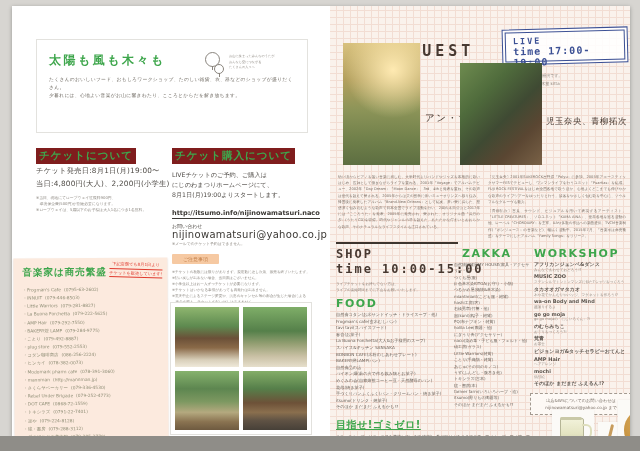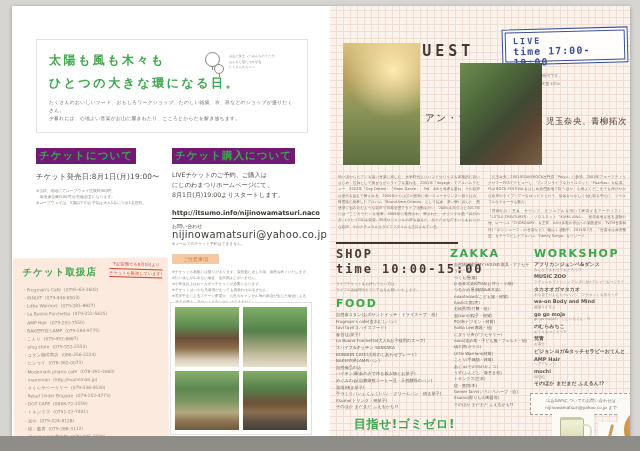--- a/index.html
+++ b/index.html
@@ -20,25 +20,25 @@
                 padding:9px 12px;box-sizing:border-box;background:#fff;}
   .hl{font-size:12px;font-weight:bold;color:#3ea64c;letter-spacing:2.5px;line-height:23px;}
   .intro{margin-top:4px;font-size:4.8px;color:#6c675f;line-height:8px;letter-spacing:.3px;}
   .logo{right:14px;top:10px;width:88px;}
   .balloon{border:1px solid #8a857e;border-radius:50%;position:absolute;background:#fff;}
   .b1{width:13px;height:13px;left:0;top:2px;}
   .b2{width:8px;height:8px;left:9px;top:14px;}
   .balloon i{position:absolute;left:45%;bottom:-4px;width:1px;height:4px;background:#8a857e;}
   .logo-notes{position:absolute;left:24px;top:4px;width:62px;font-size:3.2px;line-height:5.5px;color:#8a857e;}
 
-  .sec-title{display:inline-block;background:#701a75;color:#3ea64c;font-weight:bold;
+  .sec-title{display:inline-block;background:#7f1d1d;color:#3ea64c;font-weight:bold;
              font-size:10.5px;letter-spacing:1px;padding:1px 3px;}
   .col-about{left:24px;top:138px;width:136px;}
   .col-buy{left:160px;top:138px;width:148px;}
-  .tk-lines{margin-top:6px;font-size:7.3px;line-height:13px;color:#4f4b46;letter-spacing:.2px;}
+  .tk-lines{font-size:7.3px;line-height:13px;color:#4f4b46;letter-spacing:.2px;}
   .tk-notes{margin-top:5px;font-size:3.8px;line-height:6px;color:#8a857e;}
   .buy-lines{margin-top:6px;font-size:6.2px;line-height:10px;color:#4f4b46;}
   .buy-url{margin-top:3px;font-size:6.6px;font-weight:bold;color:#3b3834;
            border-bottom:1px solid #3b3834;display:inline-block;padding-bottom:1px;}
   .contact-label{margin-top:4px;font-size:5px;color:#4f4b46;}
   .email{font-size:10px;color:#3b3834;letter-spacing:.3px;}
   .email-note{font-size:3.8px;color:#8a857e;margin-top:1px;}
   .chip{display:inline-block;margin-top:5px;background:#f6c9a2;color:#bd7840;font-size:5px;
         padding:2px 11px;border-radius:1px;}
   .notice-list{margin-top:4px;font-size:3.6px;line-height:6px;color:#8a857e;}
@@ -81,30 +81,30 @@
   .bio{font-size:3.6px;line-height:6.2px;color:#7a6f66;text-align:justify;}
   .bio p{margin:0 0 3px 0;}
   .bio1{left:8px;top:168px;width:142px;}
   .bio2{left:158px;top:168px;width:138px;}
   .shop-rule{left:6px;top:236px;width:122px;height:2px;background:#3e352e;}
   .shop-title{left:6px;top:241px;font-size:12px;font-weight:bold;letter-spacing:2px;color:#473931;line-height:15px;}
   .shop-notes{left:6px;top:275px;font-size:3.6px;line-height:6px;color:#8a7f76;}
   .cat-title{font-size:11px;font-weight:bold;color:#3ea64c;letter-spacing:1.5px;}
   .food-title{left:6px;top:291px;}
   .food-list{left:6px;top:306px;width:114px;font-size:4.2px;line-height:6.6px;color:#6b635b;}
-  .zakka-title{left:120px;top:241px;text-align:right;}
+  .zakka-title{left:132px;top:241px;text-align:right;}
   .zakka-list{left:124px;top:256px;width:78px;font-size:4px;line-height:6.35px;color:#6b635b;}
   .ws-title{left:204px;top:241px;}
   .ws-list{left:204px;top:256px;width:94px;}
   .ws-item{margin-bottom:2px;}
   .ws-name{font-size:5px;font-weight:bold;color:#5c554e;line-height:5.8px;}
   .ws-sub{font-size:3.6px;color:#948a81;line-height:4.6px;}
   .ws-sub:empty{display:none;}
   .gomi{left:6px;top:407px;width:196px;}
-  .gomi-title{font-size:12px;font-weight:bold;color:#3ea64c;letter-spacing:.5px;padding-left:18px;}
+  .gomi-title{font-size:10px;font-weight:bold;color:#3ea64c;text-decoration:underline;letter-spacing:.5px;}
   .gomi-lines{margin-top:2px;font-size:4px;line-height:6.5px;color:#6b635b;}
   .ws-contact{left:200px;top:387px;width:102px;border:1px dashed #a39a90;background:#fdf9f5;
               padding:3px 2px;box-sizing:border-box;font-size:4.2px;line-height:7px;
               text-align:center;color:#7a7067;}
   .photo-white{background:#fbfaf7;box-shadow:0 0 2px rgba(0,0,0,.08);}
   .mug-photo{left:222px;top:404px;width:42px;height:42px;}
   .mug{position:absolute;left:8px;top:8px;width:22px;height:24px;border-radius:2px 2px 4px 4px;
        background:linear-gradient(180deg,#f2f2da 0%,#e4e4c2 60%,#cfcfae 100%);
        border:1px solid #b5b596;}
   .mug::before{content:"";position:absolute;left:-1px;top:-2px;width:22px;height:3px;
@@ -124,21 +124,20 @@
 </style>
 </head>
 <body>
 
 <div class="spread">
 
   <div class="page page-left">
 
     <div class="abs headline-box">
       <div class="hl">太陽も風も木々も</div>
-      <div class="hl">ひとつの大きな環になる日。</div>
       <div class="intro">
         <div>たくさんのおいしいフード、おもしろワークショップ、たのしい雑貨、衣、器などのショップが盛りだくさん。</div>
         <div>夕暮れには、心地よい音楽がお山に響きわたり、こころとからだを解き放ちます。</div>
       </div>
       <div class="abs logo" style="height:34px;">
         <span class="balloon b1">
             <i></i>
           </span>
         <span class="balloon b2">
             <i></i>
@@ -150,20 +149,21 @@
             <div>たくさんの人々へ</div>
           </div>
       </div>
     </div>
 
     <div class="abs col-about">
       <span class="sec-title">チケットについて</span>
       <div class="tk-lines">
 
       <div>チケット発売日:8月1日(月)19:00〜</div>
+          <div>当日:4,800円(大人)、2,200円(小学生)</div>
         </div>
       <div class="tk-notes">
 
       <div>※当日、現地にてロープウェイ往復料900円、</div>
           <div>　環境保全費(500円)が別途必要になります。</div>
           <div>※ロープウェイは、5歳以下のお子様は大人1名につき1名無料。</div>
         </div>
     </div>
 
     <div class="abs col-buy">
@@ -184,21 +184,21 @@
           <div>※払い戻しが出来ない場合、当日券はございません。</div>
           <div>※小学生以上はお一人ずつチケットが必要になります。</div>
           <div>※チケットはいかなる事情があっても再発行は出来ません。</div>
           <div>※荒天中止によるステージ変更や、演奏のキャンセル等の都合が生じた場合による</div>
           <div>　返金の際も、チケットの払い戻しは出来ません。</div>
           <div>※会場では写真上、他のお客様の撮影はご遠慮ください。</div>
         </div>
     </div>
 
     <div class="abs pink-box">
-      <div class="outlet-title">チケット取扱店</div>
+      <div class="outlet-title">音楽家は商売繁盛</div>
       <div class="promo">
         <div>下記店舗でも8月1日より</div>
         <div>チケットを販売しています!</div>
       </div>
       <div class="store-list">
 
           <div><span>・Frogman's Cafe</span><span class="store-tel">(0795-63-2602)</span></div>
 
           <div><span>・INNUIT</span><span class="store-tel">(079-446-8503)</span></div>
 

